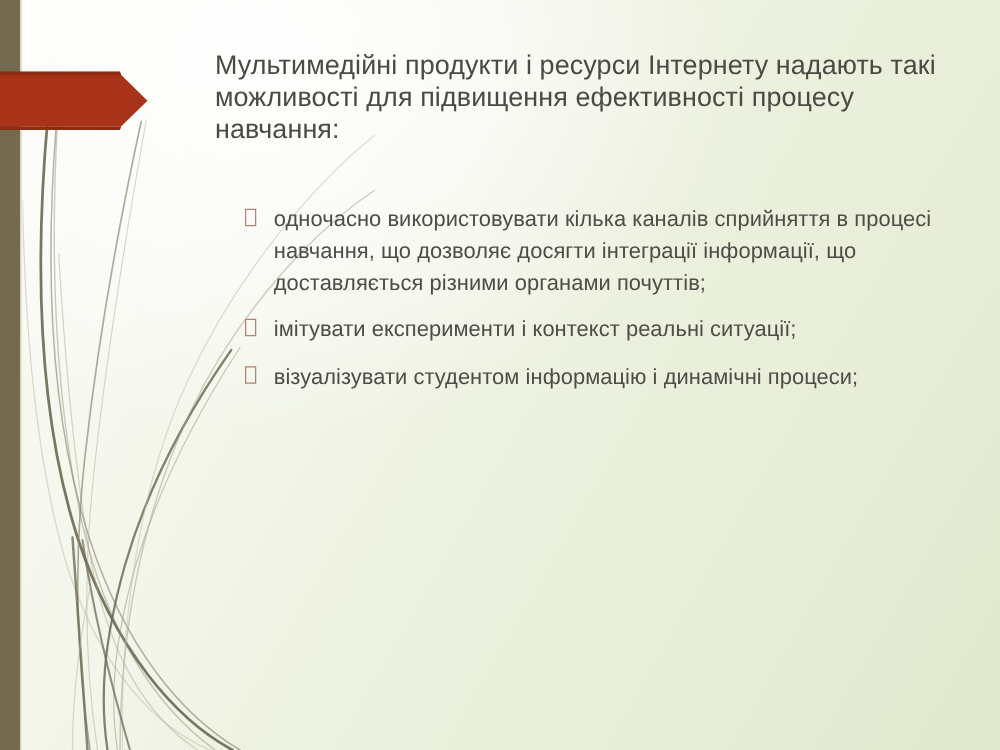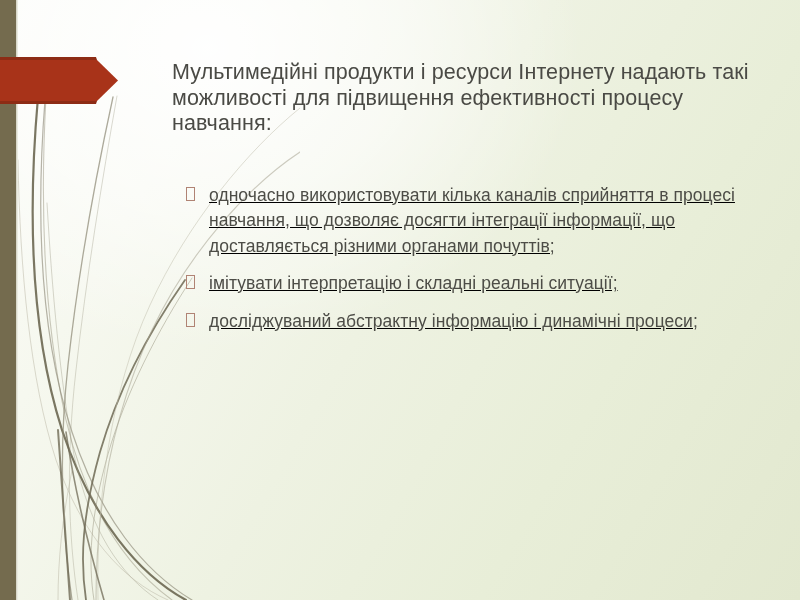--- a/index.html
+++ b/index.html
@@ -66,38 +66,37 @@
     left: 0;
     top: 0;
     width: 300px;
     height: 600px;
     pointer-events: none;
   }
   
   .content {
     position: absolute;
     left: 172px;
-    top: 60px;
+    top: 40px;
     width: 600px;
   }
   .slide-title {
     font-size: 21.5px;
     line-height: 25.5px;
     color: #4a4a45;
     font-weight: 400;
     letter-spacing: 0.1px;
     margin: 0;
     white-space: pre-line;
   }
   .bullet-list {
     list-style: none;
-    margin: 6px;
+    margin: 16px;
     padding: 0;
     margin-top: 46px;
-    text-decoration: underline;
   }
   .bullet-item {
     position: relative;
     padding-left: 31px;
     margin-bottom: 12px;
     font-size: 17.5px;
     line-height: 25.5px;
     color: #4d4d47;
     letter-spacing: 0.05px;
   }
@@ -154,22 +153,22 @@
 
     <h1 class="slide-title">Мультимедійні продукти і ресурси Інтернету надають такі можливості для підвищення ефективності процесу навчання:</h1>
 
     <ul class="bullet-list">
       <li class="bullet-item">
         <span class="bullet-marker"></span>
         <span>одночасно використовувати кілька каналів сприйняття в процесі навчання, що дозволяє досягти інтеграції інформації, що доставляється різними органами почуттів;</span>
       </li>
       <li class="bullet-item">
         <span class="bullet-marker"></span>
-        <span>імітувати інтерпретацію і складні реальні ситуації;</span>
+        <span>імітувати експерименти і контекст реальні ситуації;</span>
       </li>
       <li class="bullet-item">
         <span class="bullet-marker"></span>
-        <span>досліджуваний абстрактну інформацію і динамічні процеси;</span>
+        <span>візуалізувати студентом інформацію і динамічні процеси;</span>
       </li>
     </ul>
 
   </div>
 </div>
 
 </body></html>

